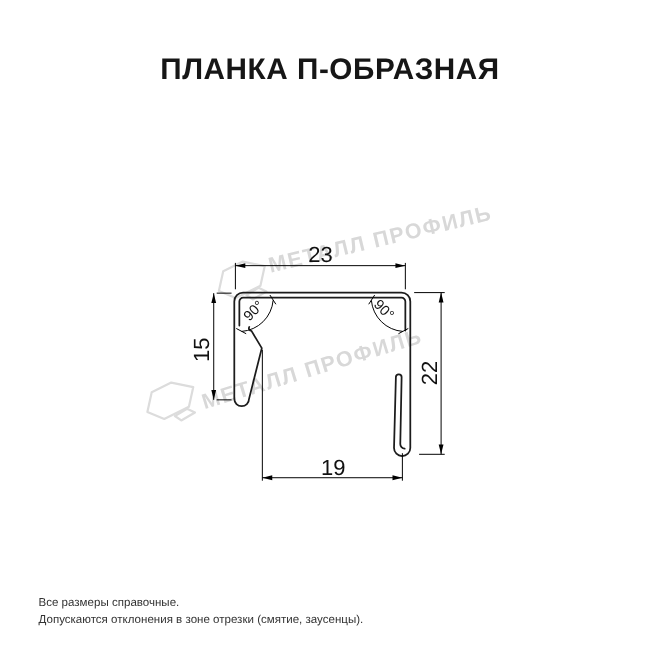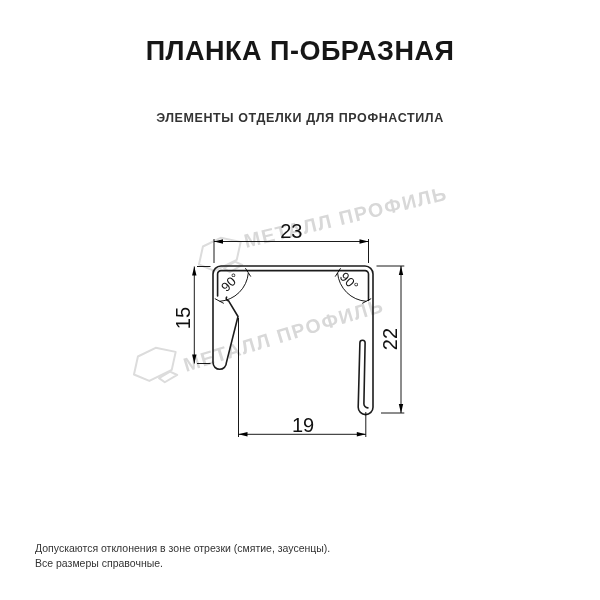--- a/index.html
+++ b/index.html
@@ -1,20 +1,20 @@
 <!DOCTYPE html>
 <html><head>
 <meta charset="utf-8">
 <style>
   html,body{margin:0;padding:0;background:#fff;}
   #stage{
     position:relative;width:600px;height:600px;background:#fff;overflow:hidden;
     font-family:"Liberation Sans",sans-serif;
   }
-  .title-block{position:absolute;left:0;top:37px;width:600px;text-align:center;color:#161616;}
+  .title-block{position:absolute;left:0;top:49px;width:600px;text-align:center;color:#161616;}
   .title-line{font-size:27px;font-weight:700;line-height:28px;letter-spacing:0.5px;}
   .subtitle{
     position:absolute;left:0;top:111px;width:600px;text-align:center;
     font-size:12.5px;font-weight:700;letter-spacing:0.6px;color:#333;
   }
   #drawing{position:absolute;left:0;top:0;}
   .wm-text{
     font-family:"Liberation Sans",sans-serif;font-weight:700;font-size:19.5px;letter-spacing:1.5px;
     fill:#d8d8d8;
   }
@@ -29,21 +29,20 @@
   }
 </style>
 </head>
 <body>
 
 <div id="stage">
 
   <div class="title-block">
     <div class="title-line">ПЛАНКА П-ОБРАЗНАЯ</div>
   </div>
-  <div class="subtitle">ЭЛЕМЕНТЫ ОТДЕЛКИ ДЛЯ ПРОФНАСТИЛА</div>
 
   <svg id="drawing" width="600" height="600" viewBox="0 0 600 600">
 
     <g>
       <g transform="translate(194,242) rotate(-10)">
         <path class="logo-stroke" d="M1,23 L8,6 L27,0.5 L46,8 L39,25 L15,32 Z"></path>
         <path class="logo-stroke" d="M25,31 L37,26.5 L43.5,31 L30,36 Z"></path>
       </g>
       <text class="wm-text" transform="translate(246,248) rotate(-13.5)" fill="#d8d8d8">МЕТАЛЛ ПРОФИЛЬ</text>
 
@@ -123,17 +122,17 @@
 
     <g>
       <path class="dim-stroke" d="M 337.6,273.0 A 31,31 0 0 0 366.3,301.3"></path>
       <line class="dim-stroke" x1="340.6" y1="268.2" x2="335.2" y2="276.6"></line>
       <line class="dim-stroke" x1="371.2" y1="298.6" x2="362.2" y2="303.4"></line>
       <text class="angle-text" transform="translate(346,284.5) rotate(45)" text-anchor="middle">90°</text>
     </g>
   </svg>
 
   <div class="footer">
+    <div>Все размеры справочные.</div>
     <div>Допускаются отклонения в зоне отрезки (смятие, заусенцы).</div>
-    <div>Все размеры справочные.</div>
   </div>
 
 </div>
 
 </body></html>

